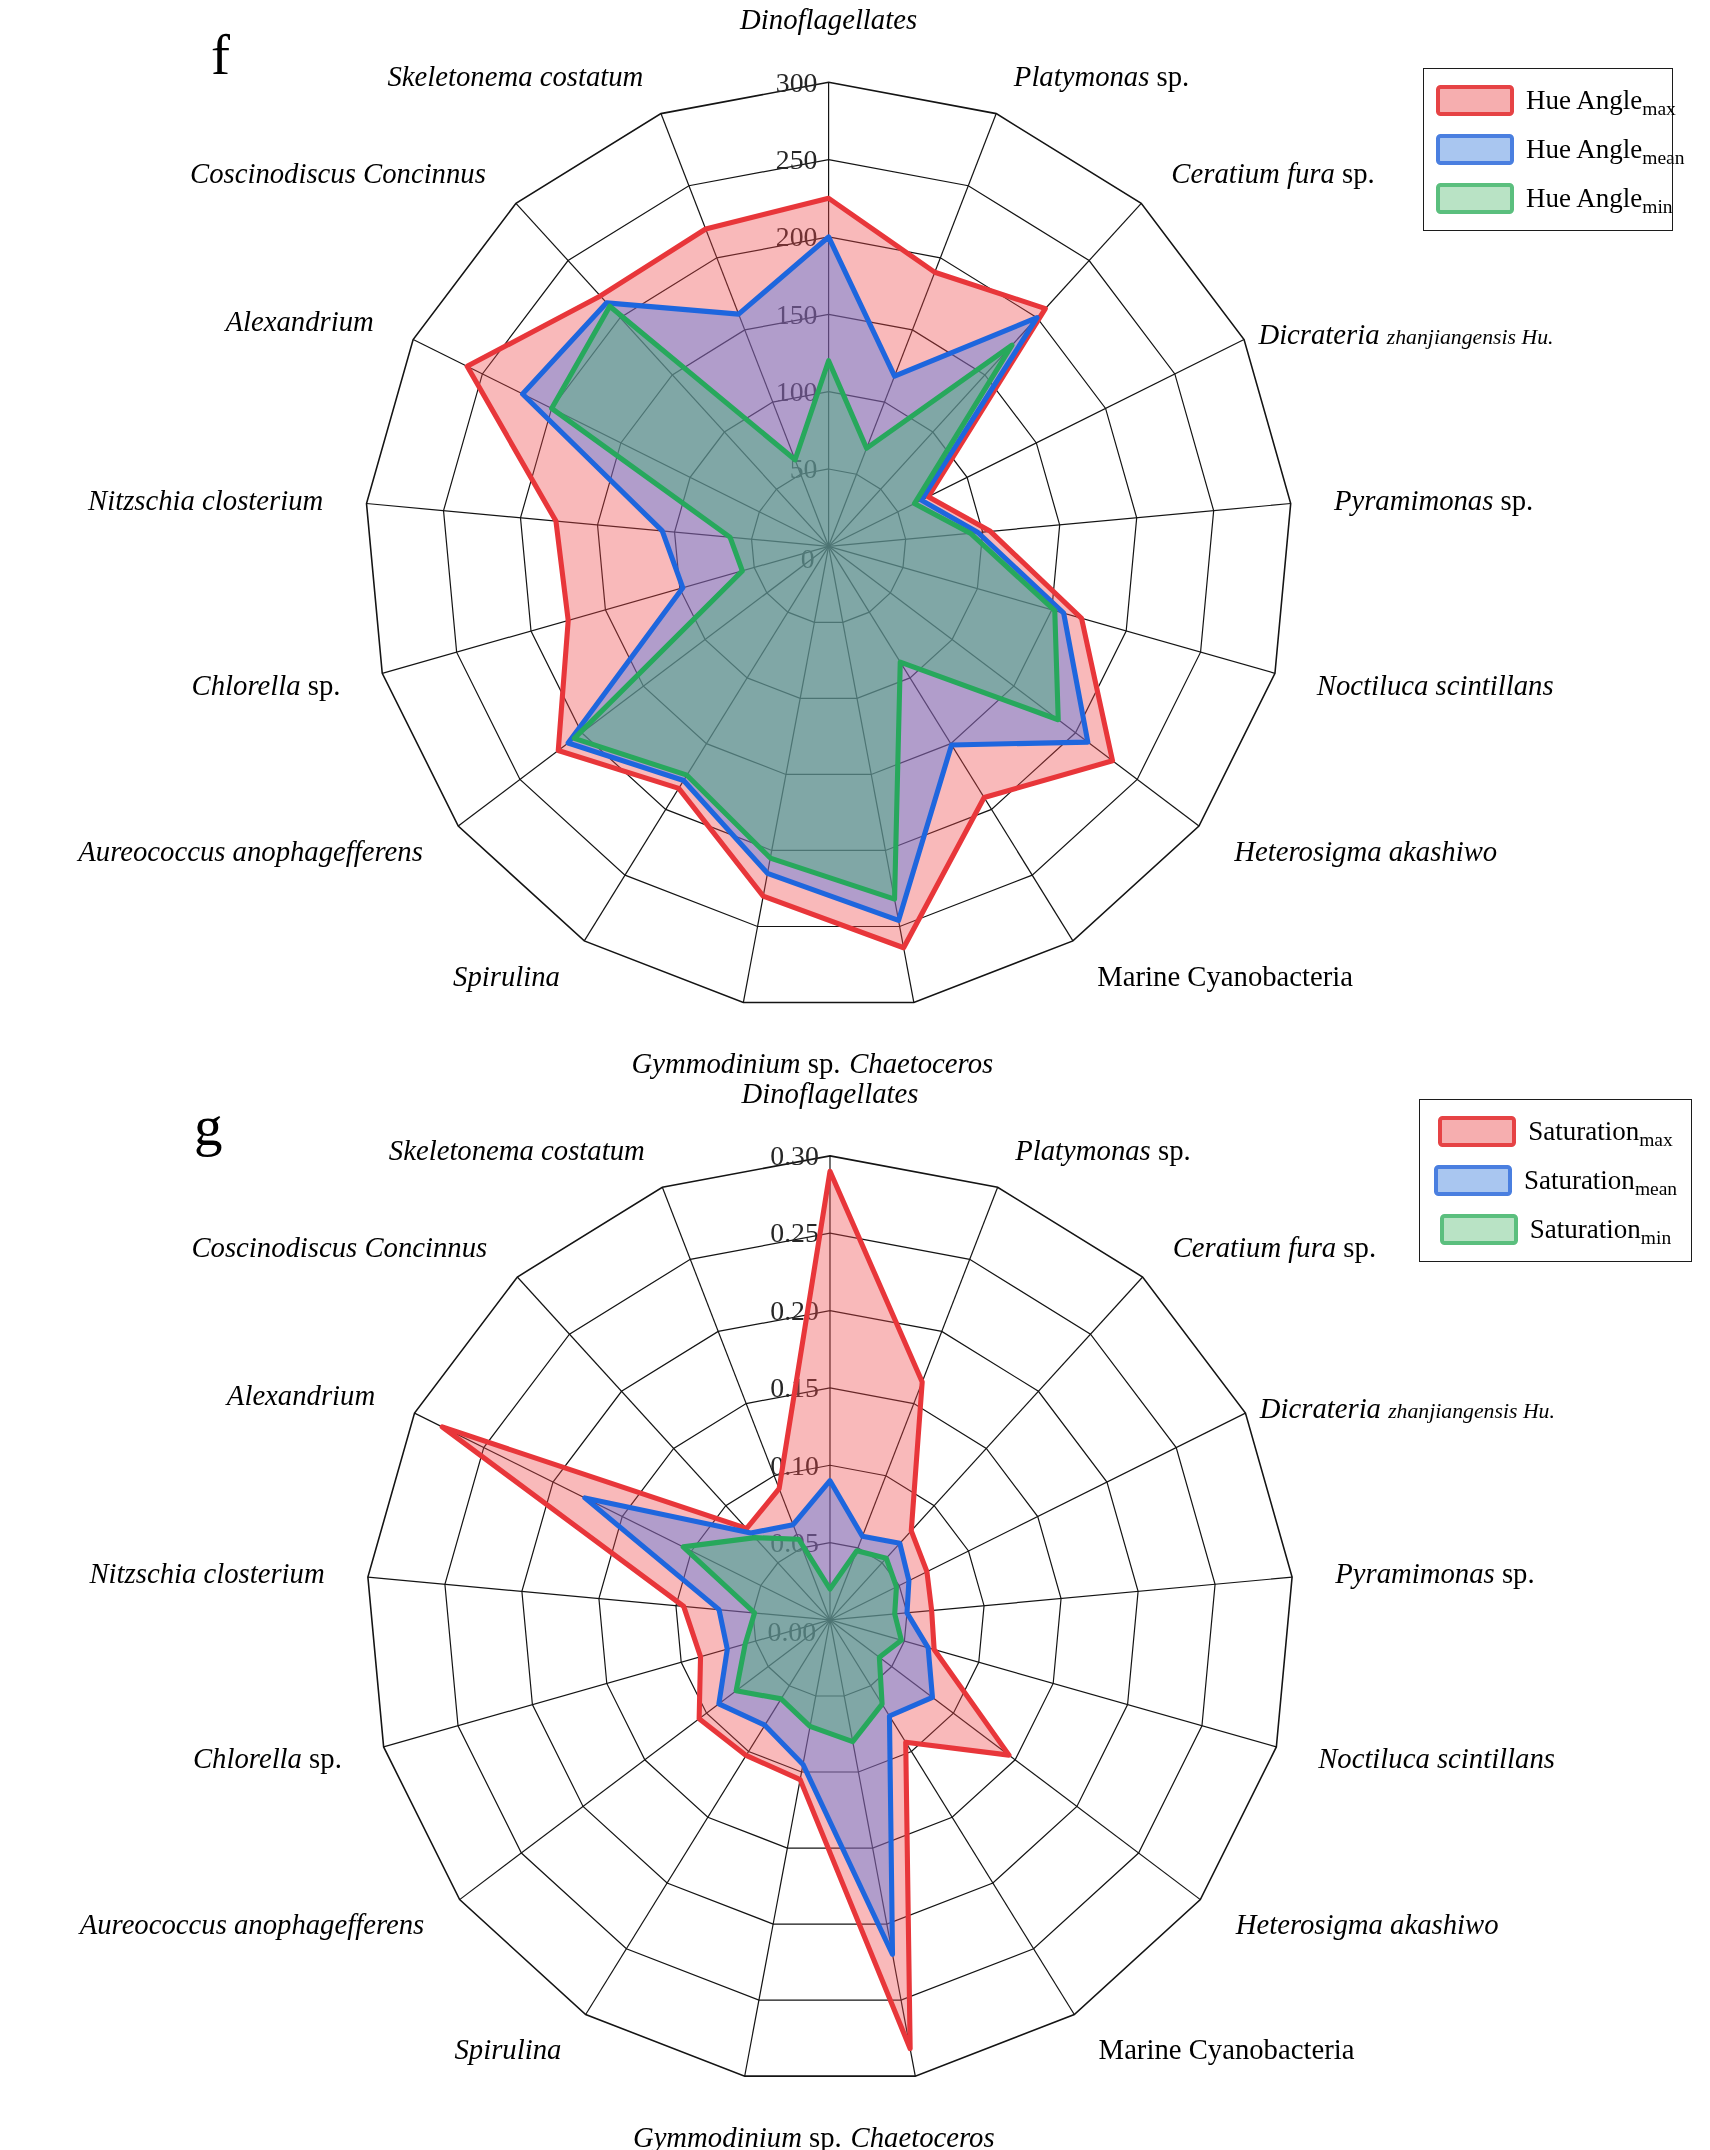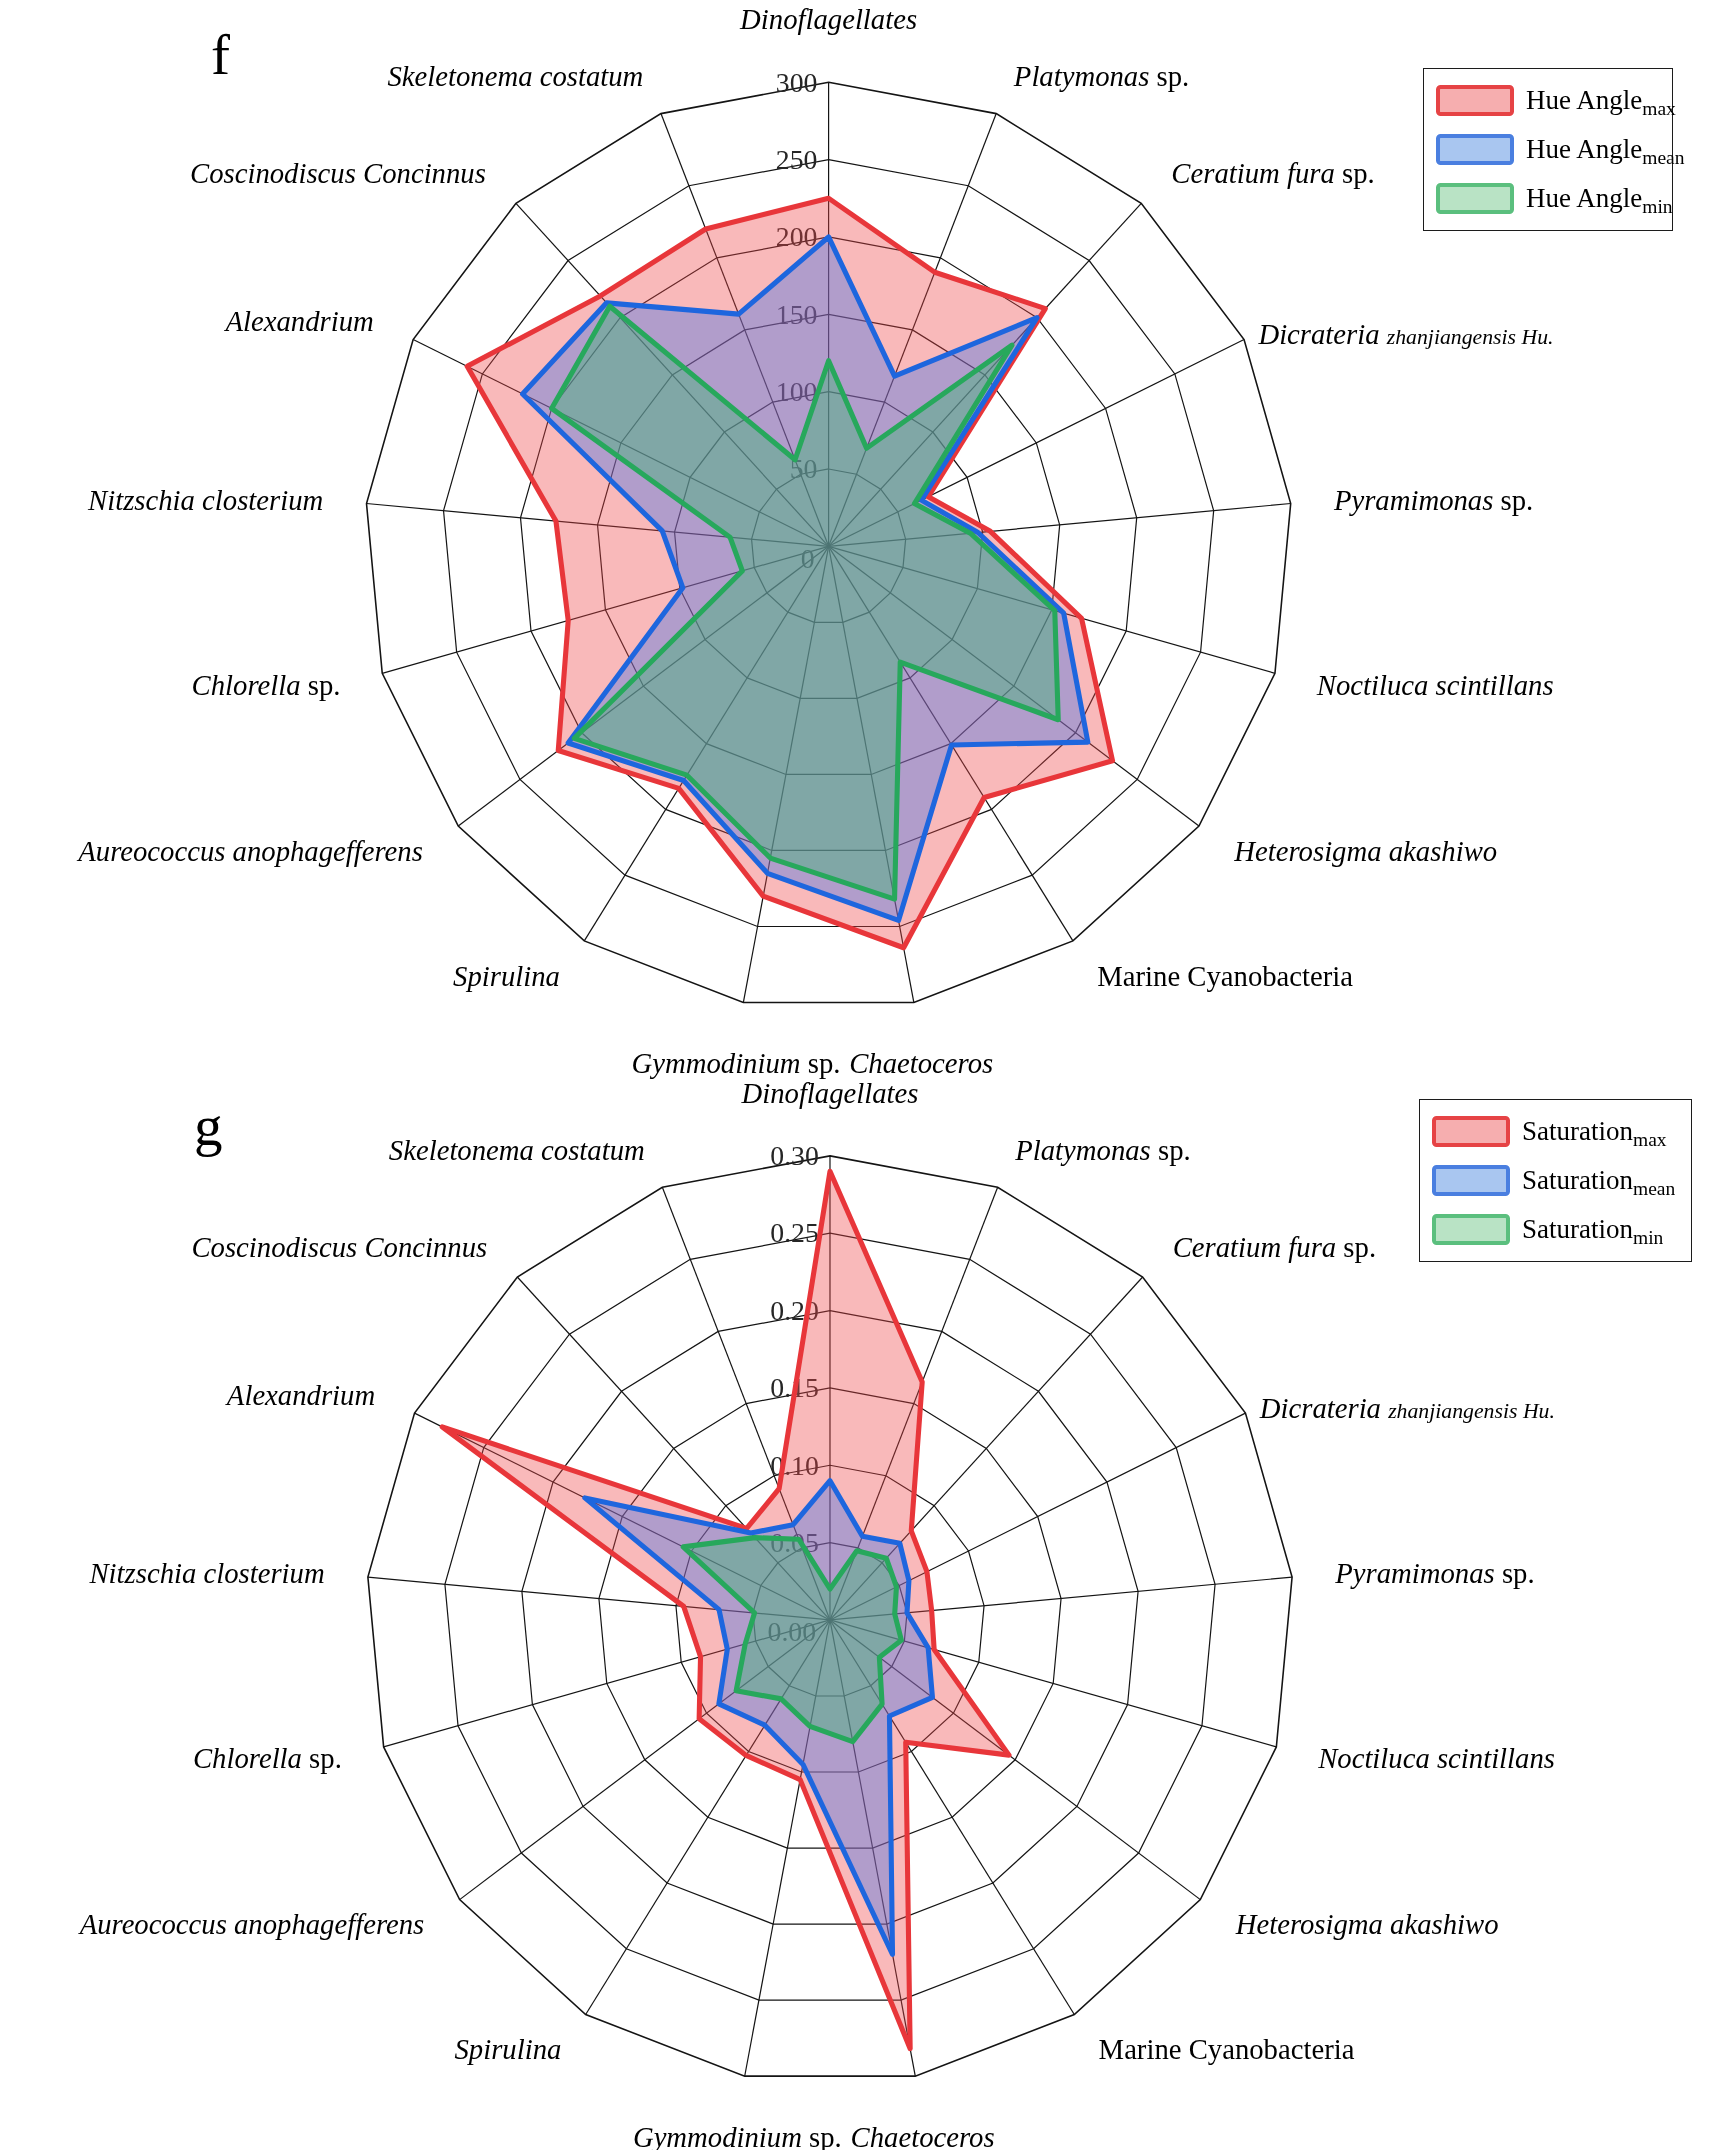--- a/index.html
+++ b/index.html
@@ -5,21 +5,21 @@
   html,body{margin:0;padding:0;background:#ffffff;}
   #stage{position:relative;width:1710px;height:2151px;background:#ffffff;overflow:hidden;
          font-family:"Liberation Serif", serif;}
   #radar-svg{position:absolute;left:0;top:0;}
   .panel-letter{position:absolute;font-family:"Liberation Serif", serif;font-size:57px;color:#000;}
   #letter-f{left:211px;top:22px;}
   #letter-g{left:194px;top:1093px;}
   .legend{position:absolute;border:1.9px solid #1c1c1c;background:#ffffff;box-sizing:border-box;
           display:flex;flex-direction:column;justify-content:space-around;padding:7.4px 12px;}
   #legend-f{left:1423px;top:68px;width:250px;height:163px;}
-  #legend-g{left:1419px;top:1099px;width:273px;height:163px;}
+  #legend-g{left:1419px;top:1099px;width:273px;height:163px;align-items:center;}
   .legend-row{display:flex;align-items:center;gap:12px;}
   .legend-swatch{width:78px;height:31px;border:4.2px solid #000;border-radius:4.6px;box-sizing:border-box;flex:0 0 auto;}
   .legend-text{font-family:"Liberation Serif", serif;font-size:27px;color:#000;white-space:nowrap;line-height:1;}
   .legend-text sub{font-size:19.5px;line-height:0;}
   text.tick{font-family:"Liberation Serif", serif;font-size:60px;fill:#262626;}
   text.cat{font-family:"Liberation Serif", serif;font-size:62px;fill:#000;}
   text.cat .it{font-style:italic;}
   text.cat .sm{font-size:47px;}
 </style>
 </head>

